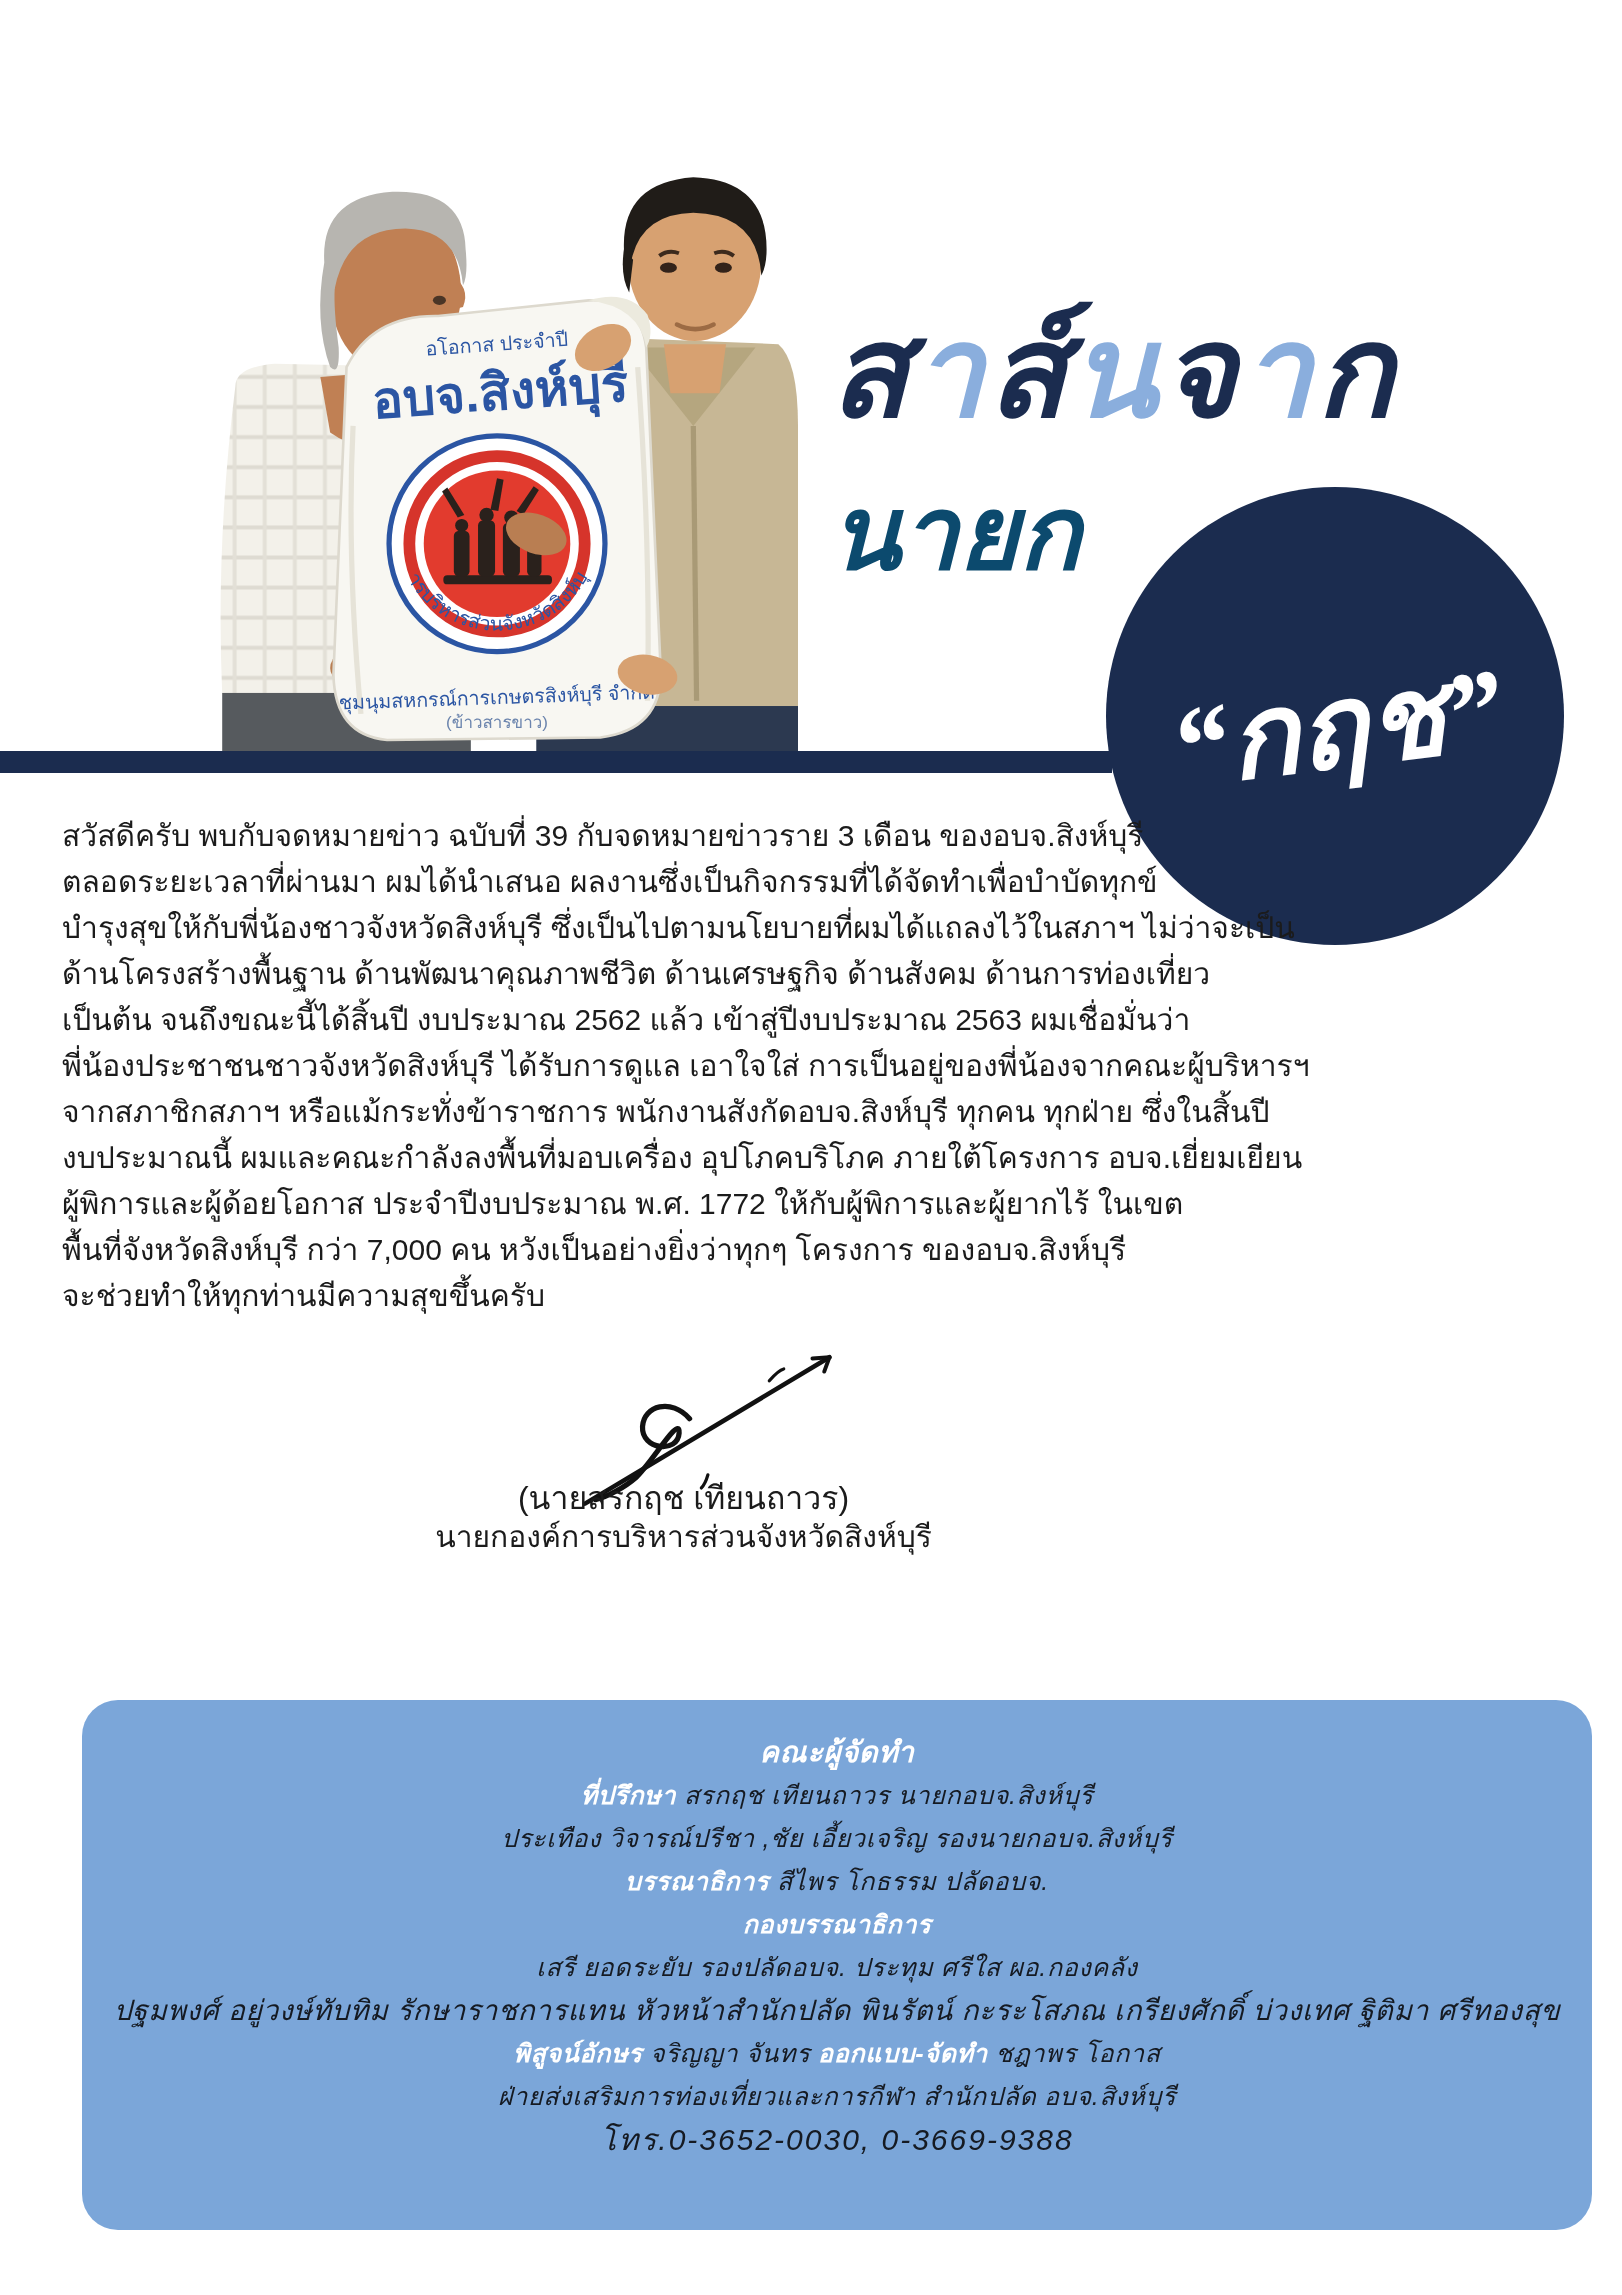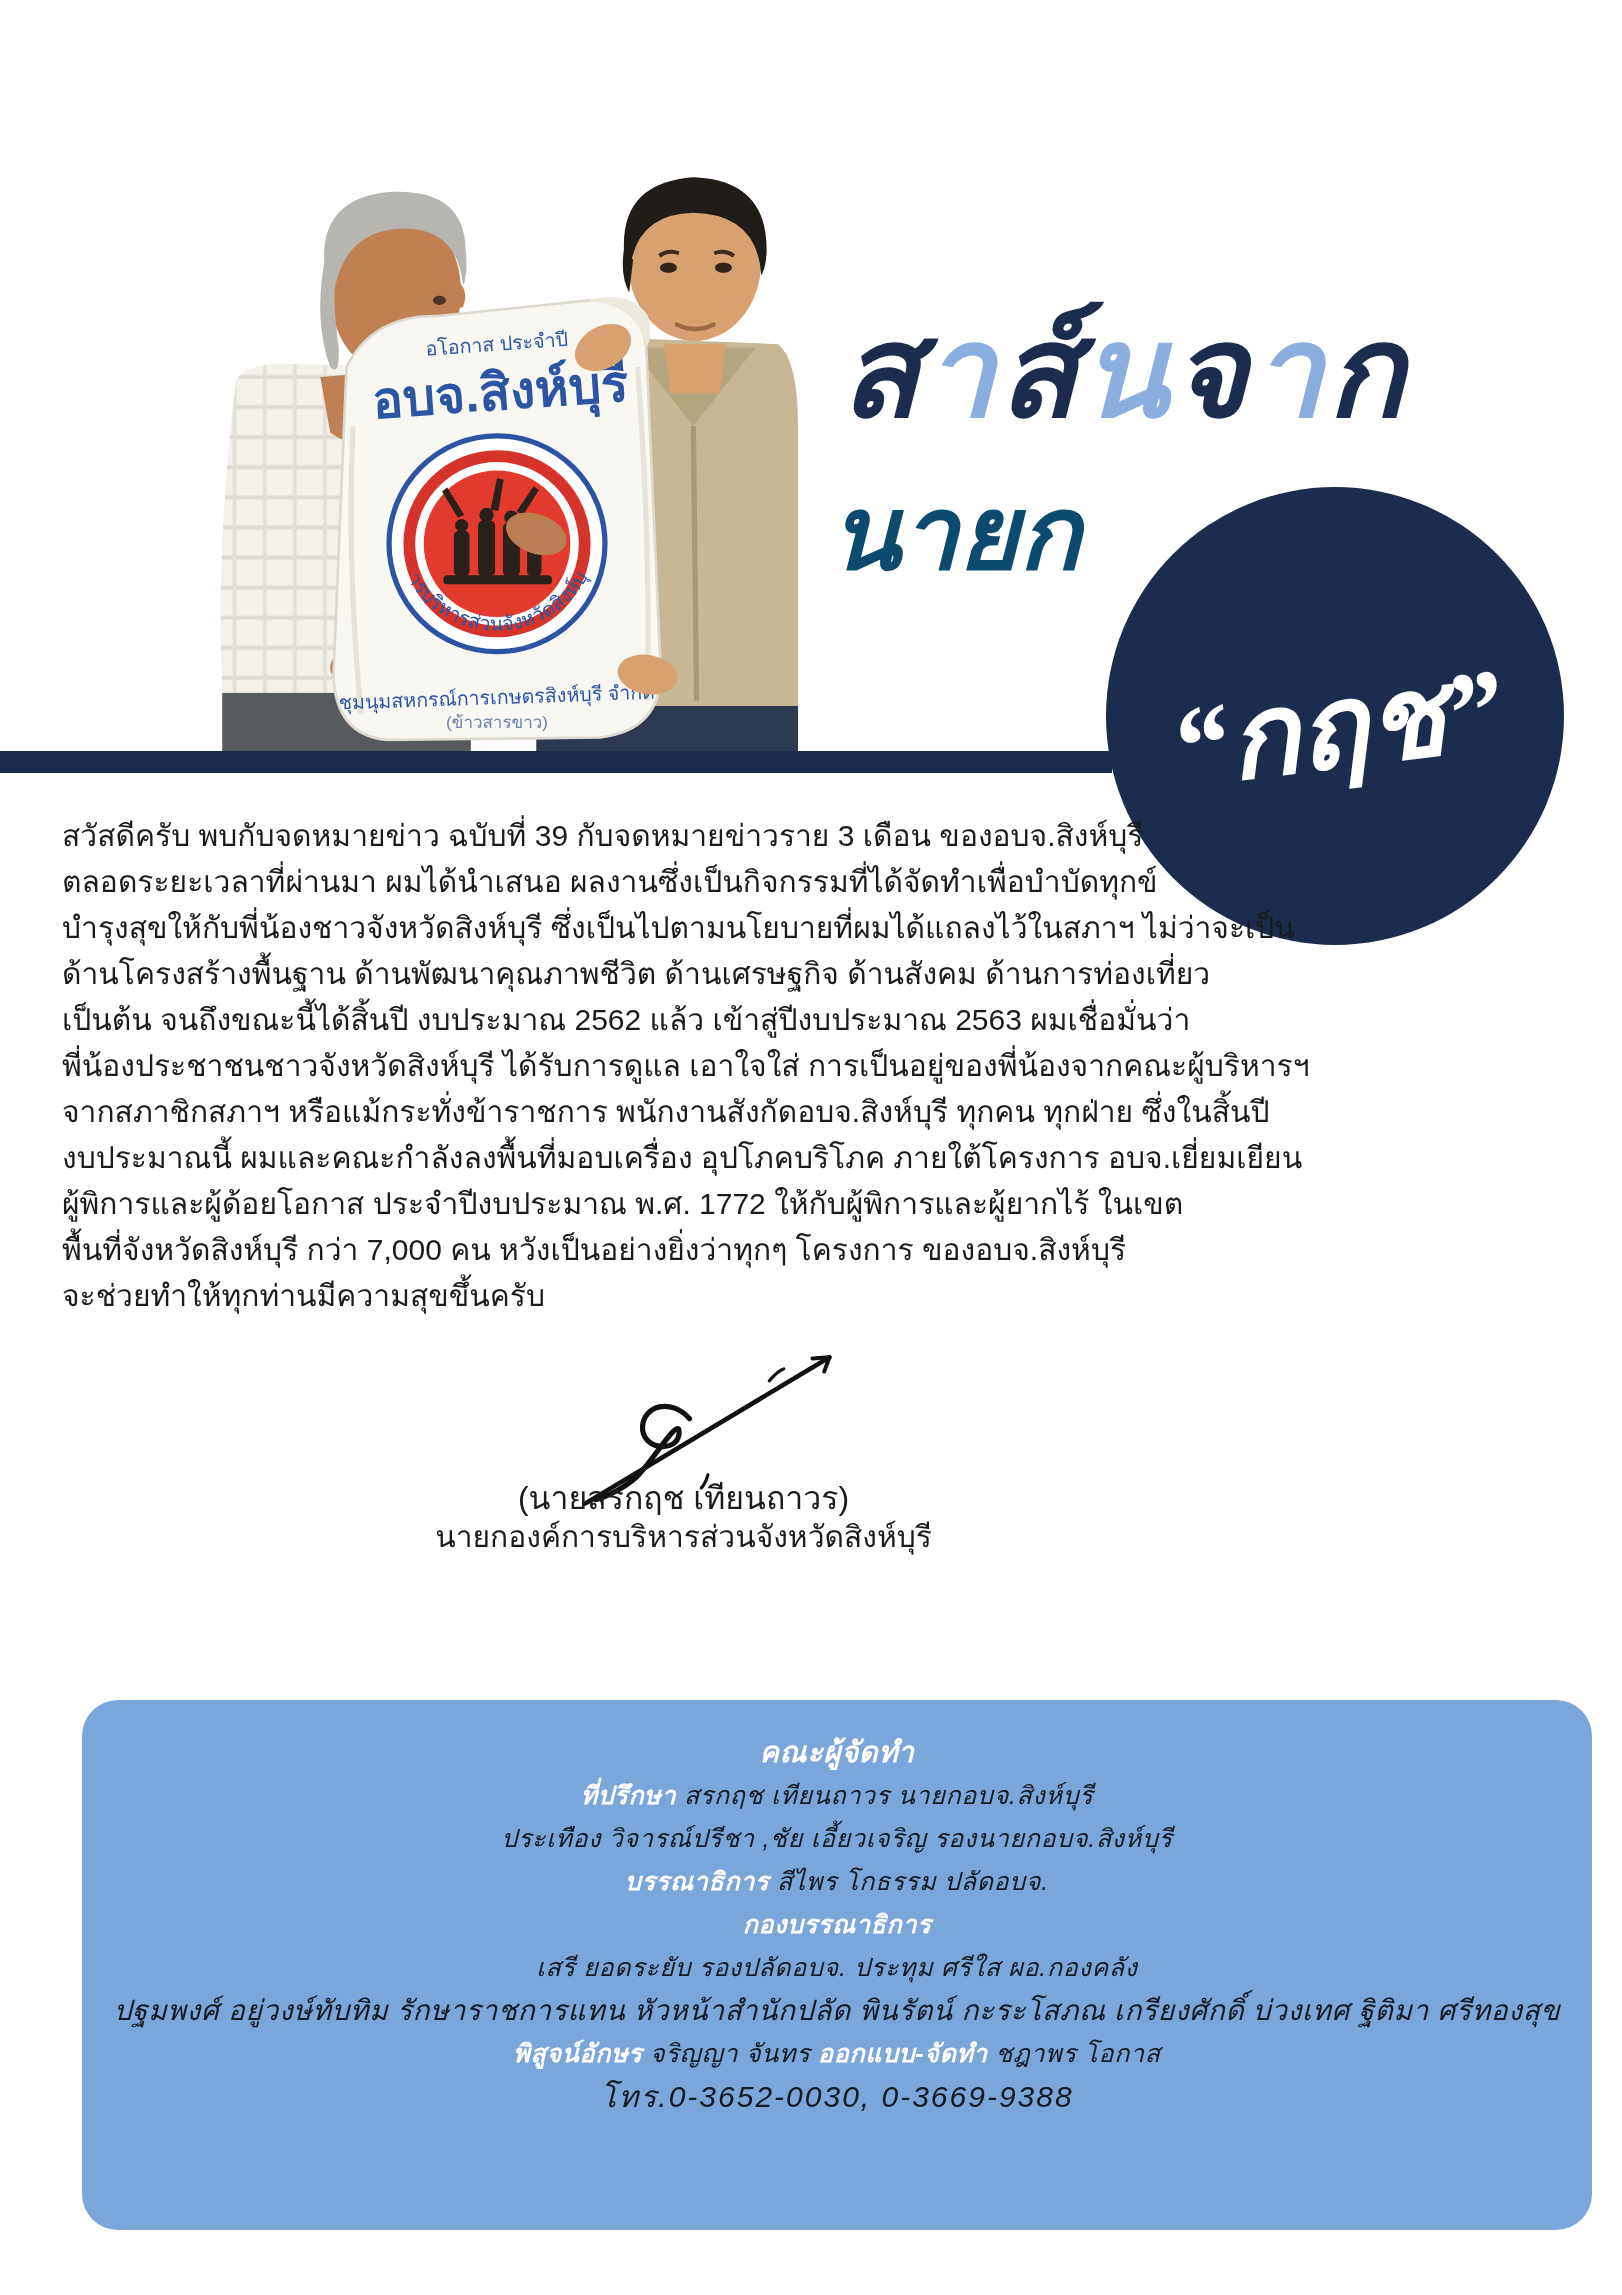--- a/index.html
+++ b/index.html
@@ -6,21 +6,21 @@
   body{
     width:1623px;height:2295px;position:relative;background:#ffffff;
     font-family:"Liberation Sans", sans-serif;overflow:hidden;
   }
   .abs{position:absolute;}
 
   
   #title{
     left:830px;top:287px;width:654px;height:183px;
     font-weight:700;font-size:128px;line-height:170px;letter-spacing:3.9px;
-    font-style:italic;white-space:nowrap;margin-left:11px;
+    font-style:italic;white-space:nowrap;
   }
   .t-dark{color:#1b2c4f;}
   .t-light{color:#8aaedd;}
   #subtitle{
     left:830px;top:472px;width:340px;height:137px;
     font-weight:700;font-size:103px;line-height:124px;color:#0c4a6e;
     font-style:italic;white-space:nowrap;
   }
   #badge-circle{
     left:1106px;top:487px;width:458px;height:458px;border-radius:50%;
@@ -191,15 +191,16 @@
 
 <div id="credits" class="abs">
     <div class="credit-line"><span class="c-label">คณะผู้จัดทำ</span></div>
     <div class="credit-line"><span class="c-label">ที่ปรึกษา </span><span class="c-text">สรกฤช เทียนถาวร  นายกอบจ.สิงห์บุรี</span></div>
     <div class="credit-line"><span class="c-text">ประเทือง วิจารณ์ปรีชา ,ชัย เอี้ยวเจริญ รองนายกอบจ.สิงห์บุรี</span></div>
     <div class="credit-line"><span class="c-label">บรรณาธิการ </span><span class="c-text">สีไพร โกธรรม ปลัดอบจ.</span></div>
     <div class="credit-line"><span class="c-label">กองบรรณาธิการ</span></div>
     <div class="credit-line"><span class="c-text">เสรี ยอดระยับ รองปลัดอบจ. ประทุม ศรีใส ผอ.กองคลัง</span></div>
     <div class="credit-line"><span class="c-text">ปฐมพงศ์ อยู่วงษ์ทับทิม รักษาราชการแทน หัวหน้าสำนักปลัด พินรัตน์ กะระโสภณ เกรียงศักดิ์ บ่วงเทศ ฐิติมา ศรีทองสุข</span></div>
     <div class="credit-line"><span class="c-label">พิสูจน์อักษร </span><span class="c-text">จริญญา จันทร </span><span class="c-label">ออกแบบ-จัดทำ </span><span class="c-text">ชฎาพร โอกาส</span></div>
+    <div class="credit-line"><span class="c-text">ฝ่ายส่งเสริมการท่องเที่ยวและการกีฬา สำนักปลัด อบจ.สิงห์บุรี</span></div>
     <div class="credit-line"><span class="c-text">โทร.0-3652-0030, 0-3669-9388</span></div>
   </div>
 
 
 </body></html>

